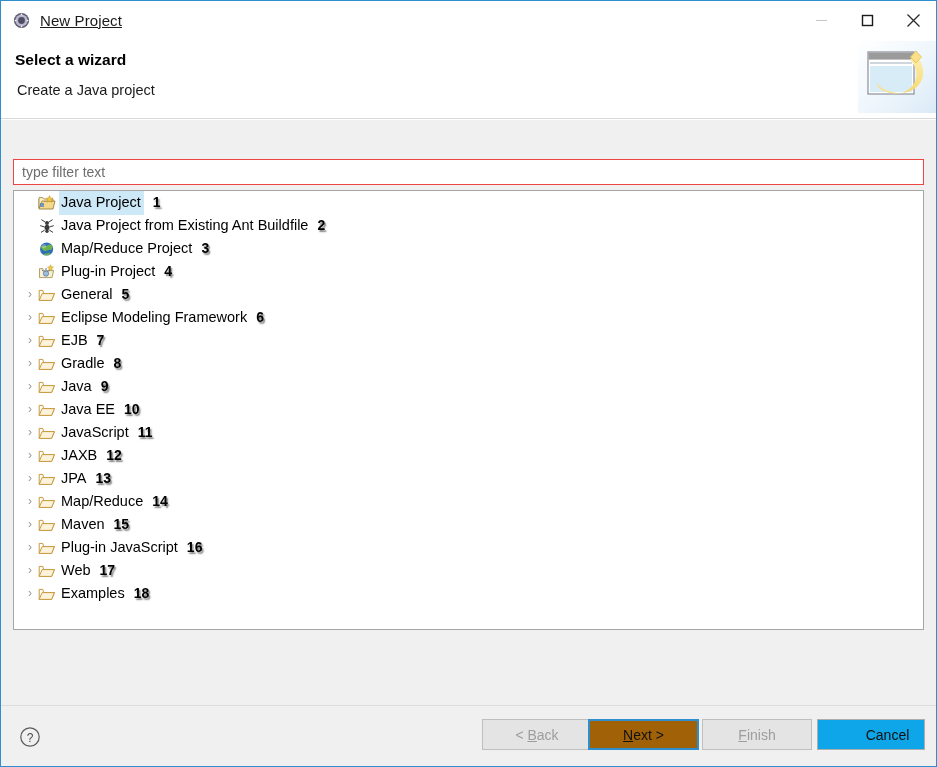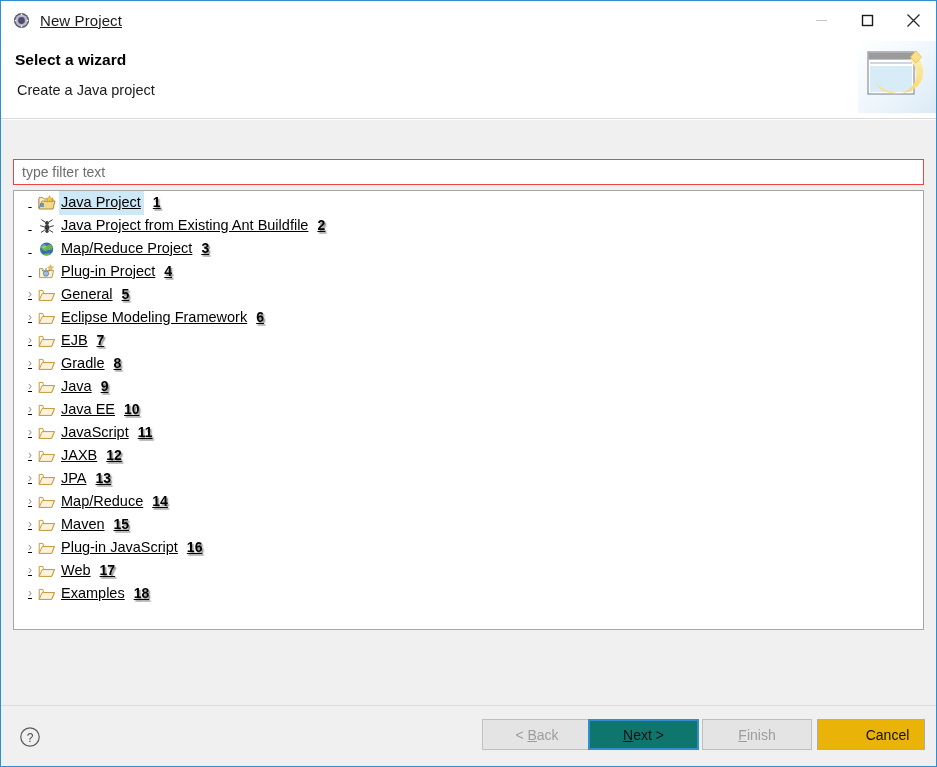--- a/index.html
+++ b/index.html
@@ -115,21 +115,20 @@
   }
   #filter-input::placeholder { color: #6d6d6d; opacity: 1; }
 
   #tree {
     position: absolute;
     left: 12px; top: 70px;
     width: 911px; height: 440px;
     background: #ffffff;
     border: 1px solid #a6a6a6;
     overflow: hidden;
-    text-decoration: underline;
   }
   .tree-row {
     position: relative;
     height: 23px;
     display: flex;
     align-items: center;
     padding-left: 8px;
     white-space: nowrap;
   }
   .twisty {
@@ -192,25 +191,25 @@
     border: 1px solid #adadad;
     color: #111111;
     display: flex;
     align-items: center;
     justify-content: center;
     cursor: default;
     white-space: nowrap;
   }
   .btn.disabled { color: #9d9d9d; border-color: #bfbfbf; background: #e4e4e4; }
   .btn.default {
-    background: #0f766e;
+    background: #a16207;
     border: 2px solid #2f8fce;
     color: #111;
   }
-  .btn.plain { background: #eab308; border: 1px solid #adadad; padding-left: 33px; }
+  .btn.plain { background: #0ea5e9; border: 1px solid #adadad; padding-left: 33px; }
   .mnk { text-decoration: underline; }
 
   #btn-back   { left: 481px; width: 110px; }
   #btn-next   { left: 587px; width: 111px; }
   #btn-finish { left: 701px; width: 110px; }
   #btn-cancel { left: 816px; width: 108px; }
 
   
   svg.ic { display: block; }
 </style>

